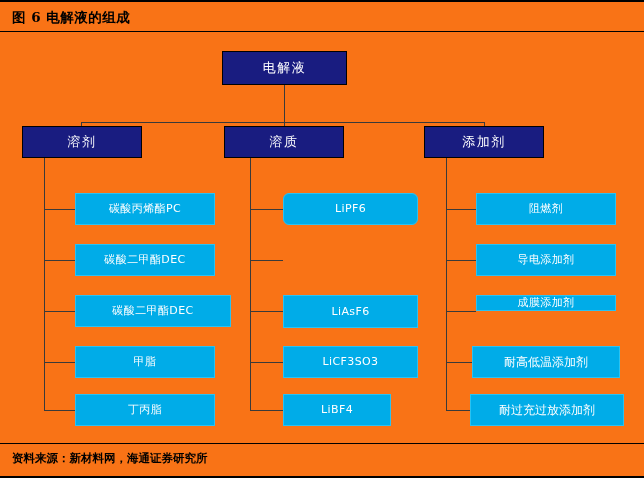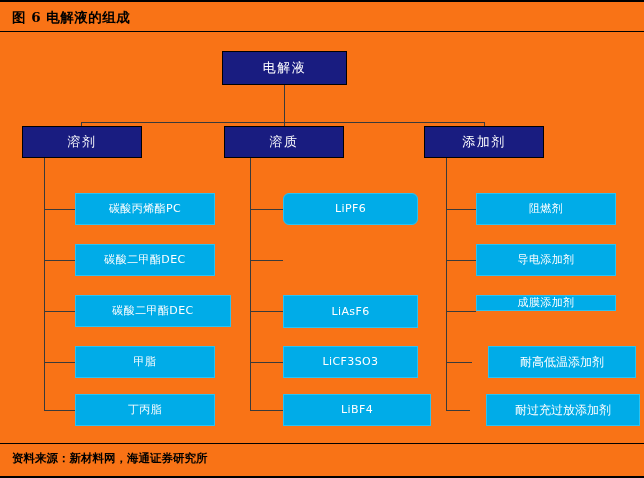--- a/index.html
+++ b/index.html
@@ -110,21 +110,20 @@
   }
   .node.level2 {
     background: #00ACE8;
     border: 1px solid #29C2F2;
     font-size: 11px;
     letter-spacing: 0.4px;
   }
   .node.level2.tight {
     font-size: 12px;
     letter-spacing: 0px;
-    margin-left: 16px;
   }
 
   .line {
     position: absolute;
     background: #3a3a3a;
   }
   .line.v { width: 1px; }
   .line.h { height: 1px; }
 </style>
 </head>
@@ -171,21 +170,21 @@
     <div class="line v" style="left:250px; top:126px; height:252px;"></div>
     <div class="line h" style="left:250px; top:177px; width:33px;"></div>
     <div class="line h" style="left:250px; top:228px; width:33px;"></div>
     <div class="line h" style="left:250px; top:279px; width:33px;"></div>
     <div class="line h" style="left:250px; top:330px; width:33px;"></div>
     <div class="line h" style="left:250px; top:378px; width:33px;"></div>
 
     <div class="node level2" style="left:283px; top:161px; width:135px; height:32px;border-radius:6px;">LiPF6</div>
     <div class="node level2" style="left:283px; top:263px; width:135px; height:33px;">LiAsF6</div>
     <div class="node level2" style="left:283px; top:314px; width:135px; height:32px;">LiCF3SO3</div>
-    <div class="node level2" style="left:283px; top:362px; width:148px; height:32px;">LiBF4</div>
+    <div class="node level2" style="left:283px; top:362px; width:108px; height:32px;">LiBF4</div>
 
     <div class="line v" style="left:446px; top:126px; height:252px;"></div>
     <div class="line h" style="left:446px; top:177px; width:30px;"></div>
     <div class="line h" style="left:446px; top:228px; width:30px;"></div>
     <div class="line h" style="left:446px; top:279px; width:30px;"></div>
     <div class="line h" style="left:446px; top:330px; width:26px;"></div>
     <div class="line h" style="left:446px; top:378px; width:24px;"></div>
 
     <div class="node level2" style="left:476px; top:212px; width:140px; height:32px;">导电添加剂</div>
     <div class="node level2" style="left:476px; top:161px; width:140px; height:32px;">阻燃剂</div>

